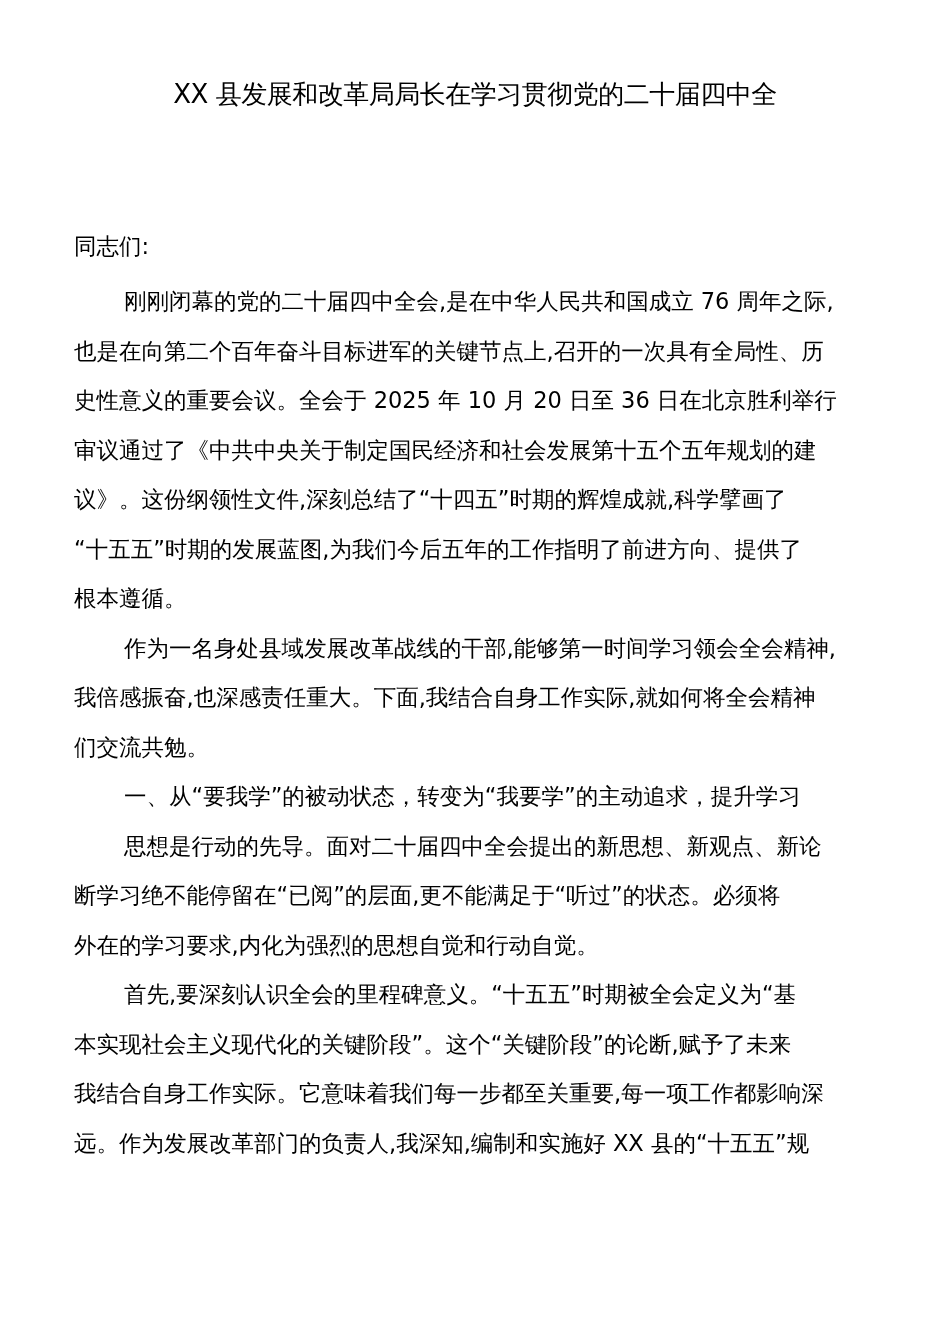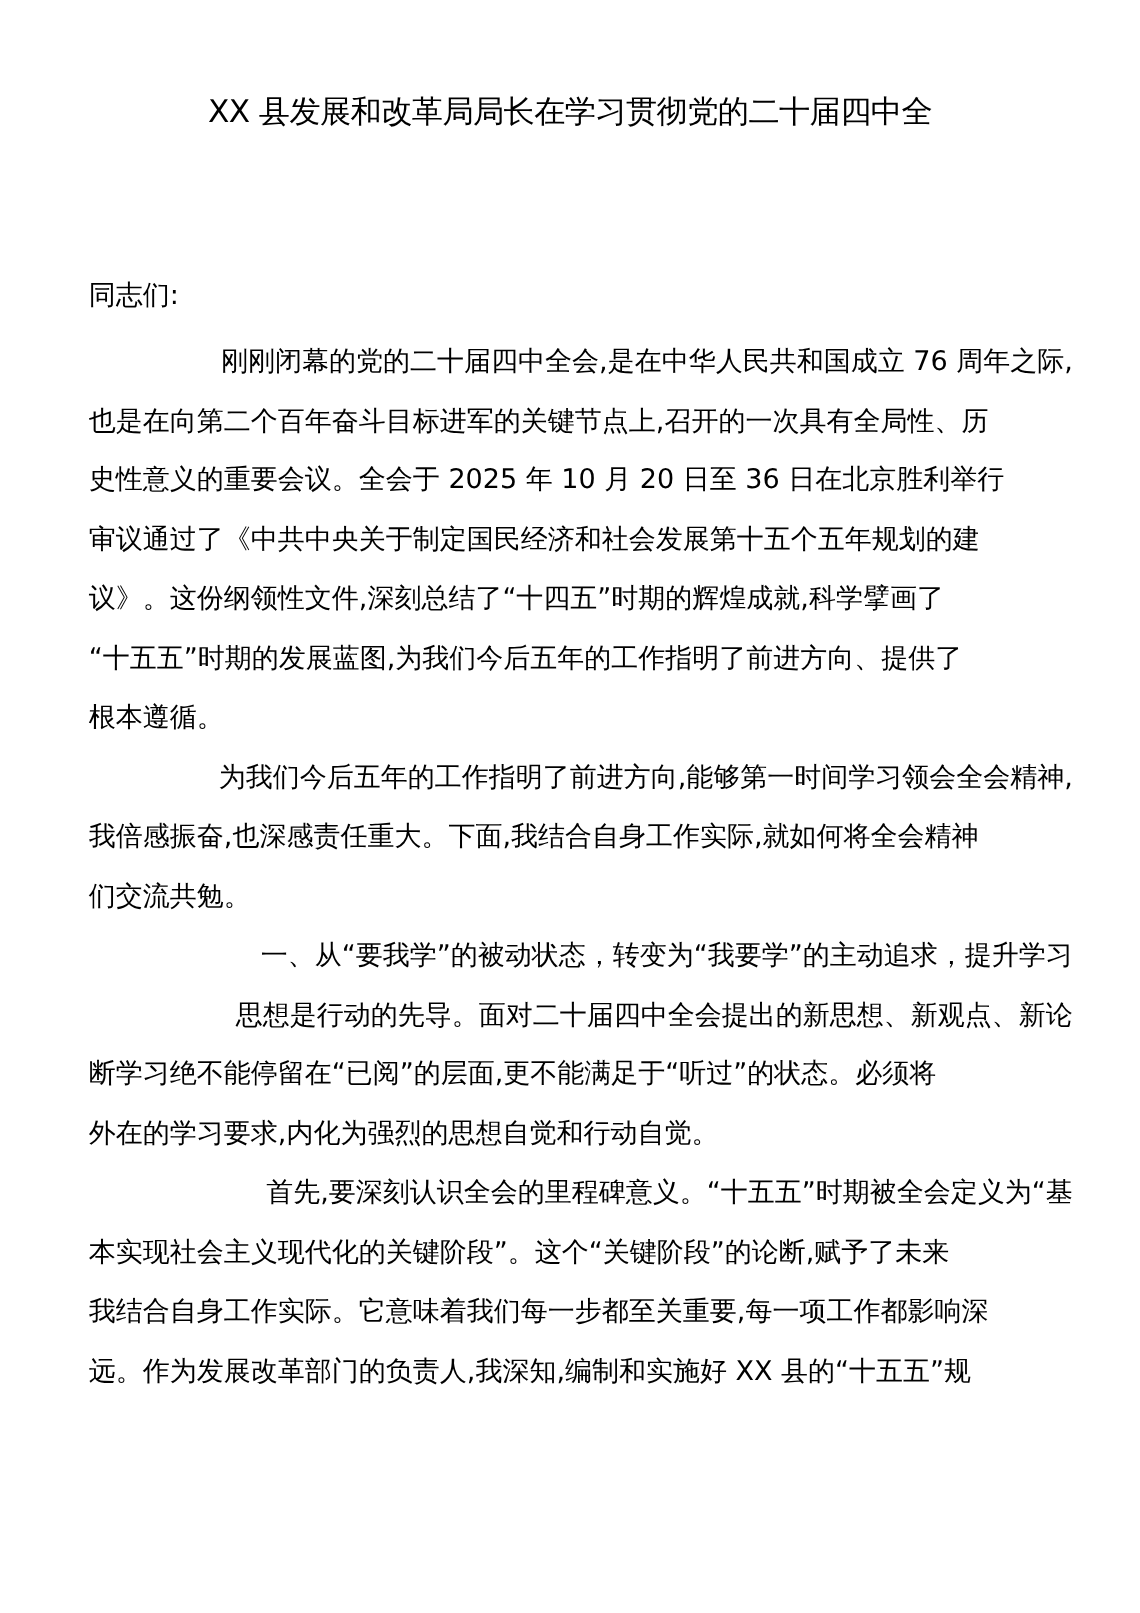--- a/index.html
+++ b/index.html
@@ -48,21 +48,20 @@
       line-height: 49.5px;
     }
     .line {
       display: block;
       white-space: nowrap;
       height: 49.5px;
       margin-left: 16px;
     }
     .indent {
       padding-left: 50px;
-      text-align: right;
     }
     .salutation {
       height: 55px;
     }
   </style>
 </head>
 <body>
 
 <div class="page">
   <h1 class="title">
@@ -72,21 +71,21 @@
   <div class="body-text">
     <span class="line salutation">同志们:</span>
     <div id="lines-container">
         <span class="line indent">刚刚闭幕的党的二十届四中全会,是在中华人民共和国成立 76 周年之际,</span>
         <span class="line">也是在向第二个百年奋斗目标进军的关键节点上,召开的一次具有全局性、历</span>
         <span class="line">史性意义的重要会议。全会于 2025 年 10 月 20 日至 36 日在北京胜利举行</span>
         <span class="line">审议通过了《中共中央关于制定国民经济和社会发展第十五个五年规划的建</span>
         <span class="line">议》。这份纲领性文件,深刻总结了“十四五”时期的辉煌成就,科学擘画了</span>
         <span class="line">“十五五”时期的发展蓝图,为我们今后五年的工作指明了前进方向、提供了</span>
         <span class="line">根本遵循。</span>
-        <span class="line indent">为我们今后五年的工作指明了前进方向,能够第一时间学习领会全会精神,</span>
+        <span class="line indent">作为一名身处县域发展改革战线的干部,能够第一时间学习领会全会精神,</span>
         <span class="line">我倍感振奋,也深感责任重大。下面,我结合自身工作实际,就如何将全会精神</span>
         <span class="line">们交流共勉。</span>
         <span class="line indent">一、从“要我学”的被动状态，转变为“我要学”的主动追求，提升学习</span>
         <span class="line indent">思想是行动的先导。面对二十届四中全会提出的新思想、新观点、新论</span>
         <span class="line">断学习绝不能停留在“已阅”的层面,更不能满足于“听过”的状态。必须将</span>
         <span class="line">外在的学习要求,内化为强烈的思想自觉和行动自觉。</span>
         <span class="line indent">首先,要深刻认识全会的里程碑意义。“十五五”时期被全会定义为“基</span>
         <span class="line">本实现社会主义现代化的关键阶段”。这个“关键阶段”的论断,赋予了未来</span>
         <span class="line">我结合自身工作实际。它意味着我们每一步都至关重要,每一项工作都影响深</span>
         <span class="line">远。作为发展改革部门的负责人,我深知,编制和实施好 XX 县的“十五五”规</span>

